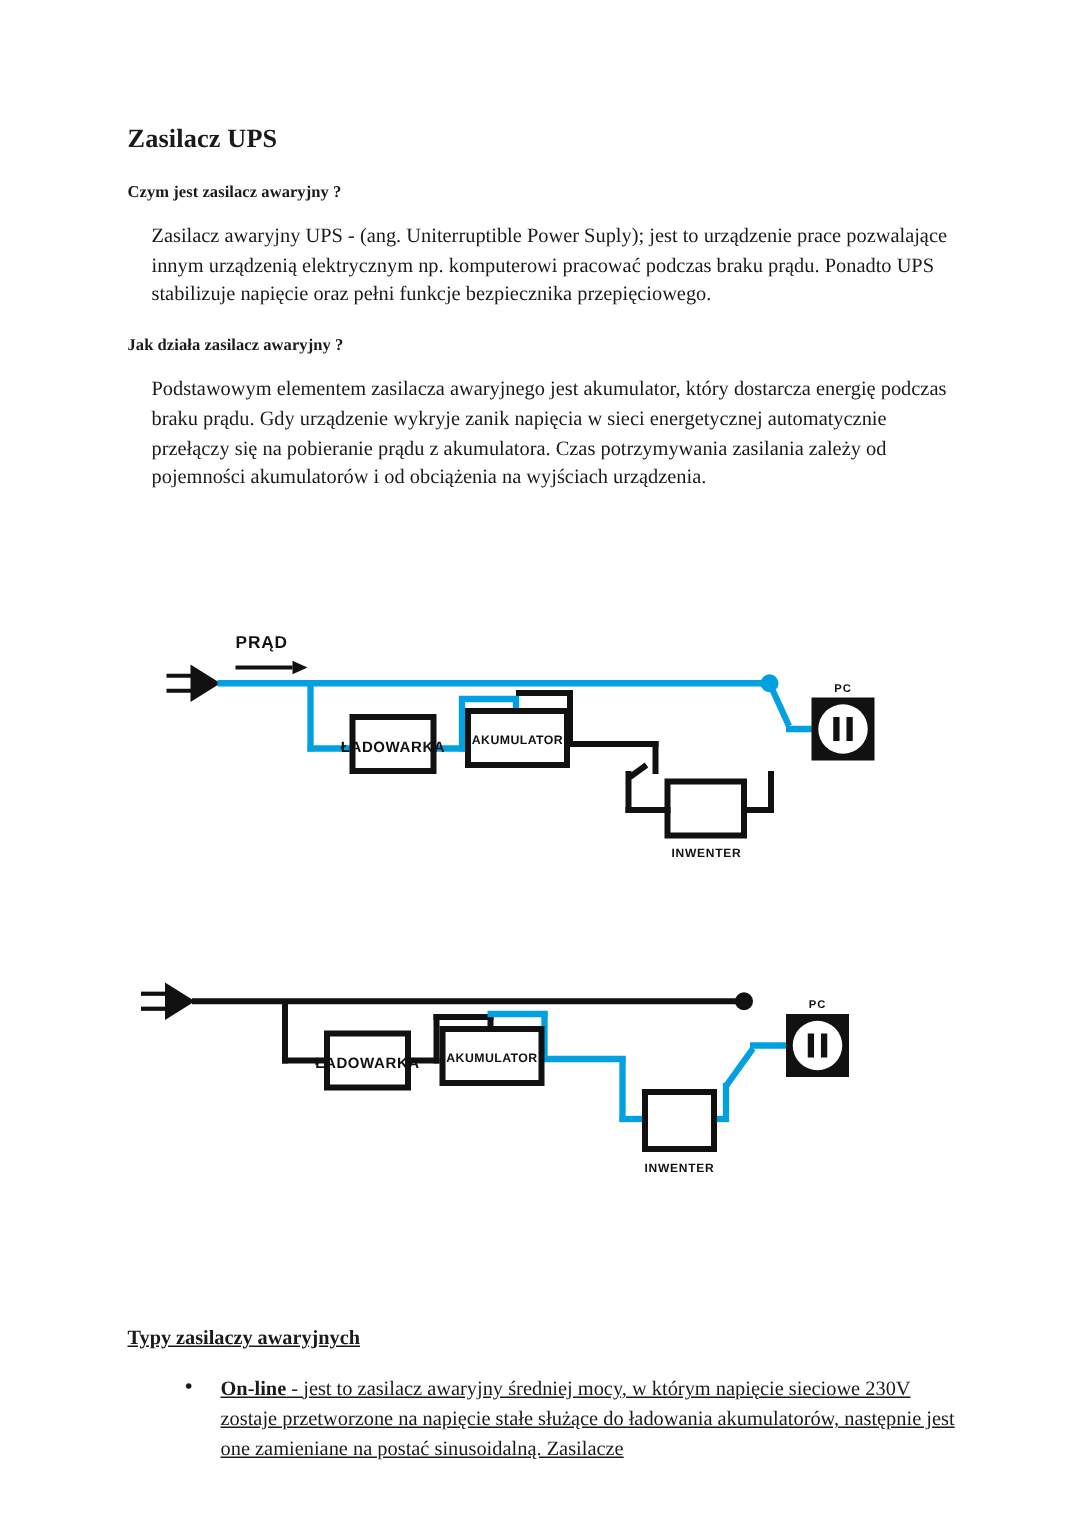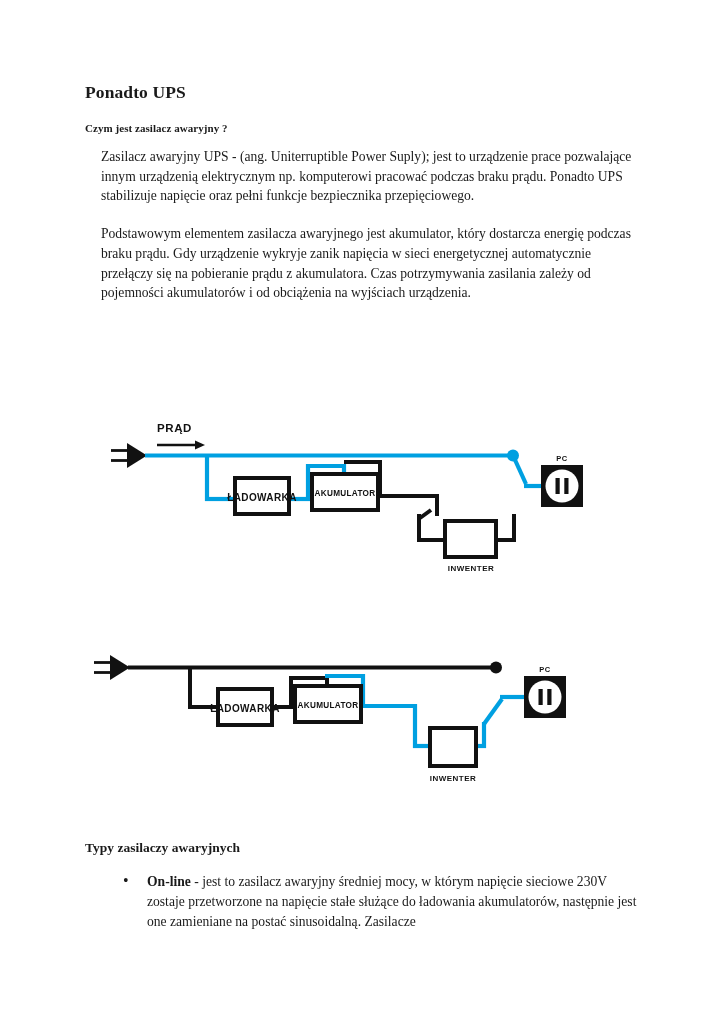--- a/index.html
+++ b/index.html
@@ -57,22 +57,23 @@
     top: 410px;
   }
   .diagram-2 {
     position: absolute;
     left: 92px;
     top: 648px;
   }
   .types-block {
     position: absolute;
     left: 85px;
-    top: 840px;
+    top: 884px;
     width: 558px;
+    text-decoration: underline;
   }
   h2.types-head {
     font-size: 13.5px;
     font-weight: bold;
     margin: 0 0 16px 0;
   }
   ul.types-list {
     margin: 0;
     padding: 0 0 0 38px;
     list-style: none;
@@ -98,25 +99,26 @@
     fill: #111;
   }
 </style>
 </head>
 <body>
 
 <div class="page">
 
   <div class="content">
 
-    <h1 class="doc-title">Ponadto UPS</h1>
+    <h1 class="doc-title">Zasilacz UPS</h1>
 
     <h2 class="section-head">Czym jest zasilacz awaryjny ?</h2>
     <p class="body-text">Zasilacz awaryjny UPS - (ang. Uniterruptible Power Suply); jest to urządzenie prace pozwalające innym urządzenią elektrycznym np. komputerowi pracować podczas braku prądu.  Ponadto UPS stabilizuje napięcie oraz pełni funkcje bezpiecznika przepięciowego.</p>
 
+    <h2 class="section-head">Jak działa zasilacz awaryjny ?</h2>
     <p class="body-text">Podstawowym elementem zasilacza awaryjnego jest akumulator, który dostarcza energię podczas braku prądu. Gdy urządzenie wykryje zanik napięcia w sieci energetycznej automatycznie przełączy się na pobieranie prądu z akumulatora. Czas potrzymywania zasilania zależy od pojemności akumulatorów i od obciążenia na wyjściach urządzenia.</p>
 
   </div>
 
   <div class="diagram-1 diagram-wrap">
     <svg width="490" height="170" viewBox="0 0 490 170" xmlns="http://www.w3.org/2000/svg">
 
       <text x="48" y="22" font-size="11.5" font-weight="bold" letter-spacing="0.6">PRĄD</text>
       <g>
         <line x1="48" y1="35" x2="86" y2="35" stroke="#111" stroke-width="2.6"></line>

